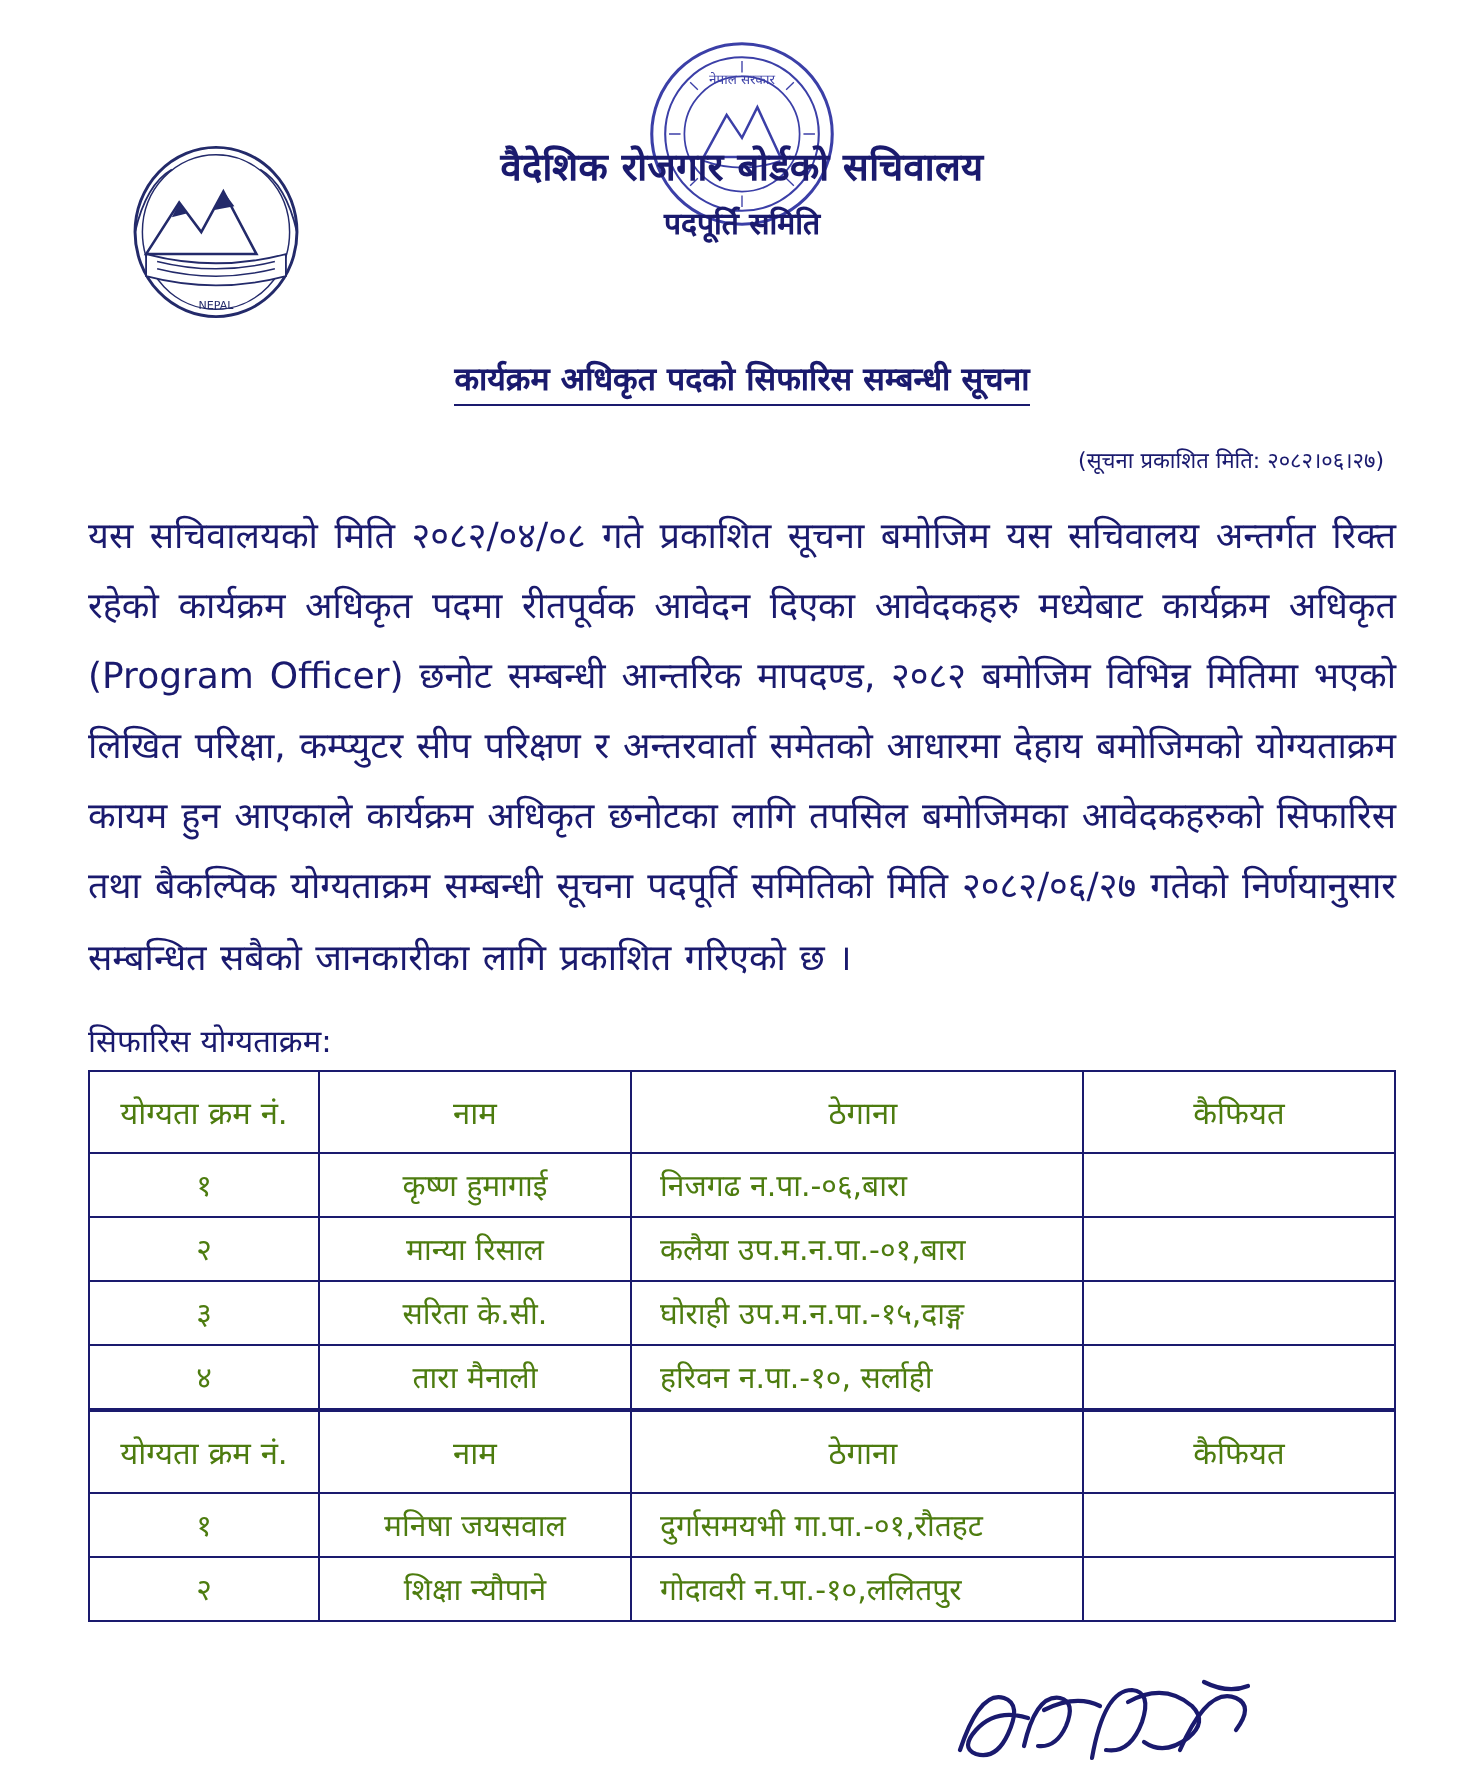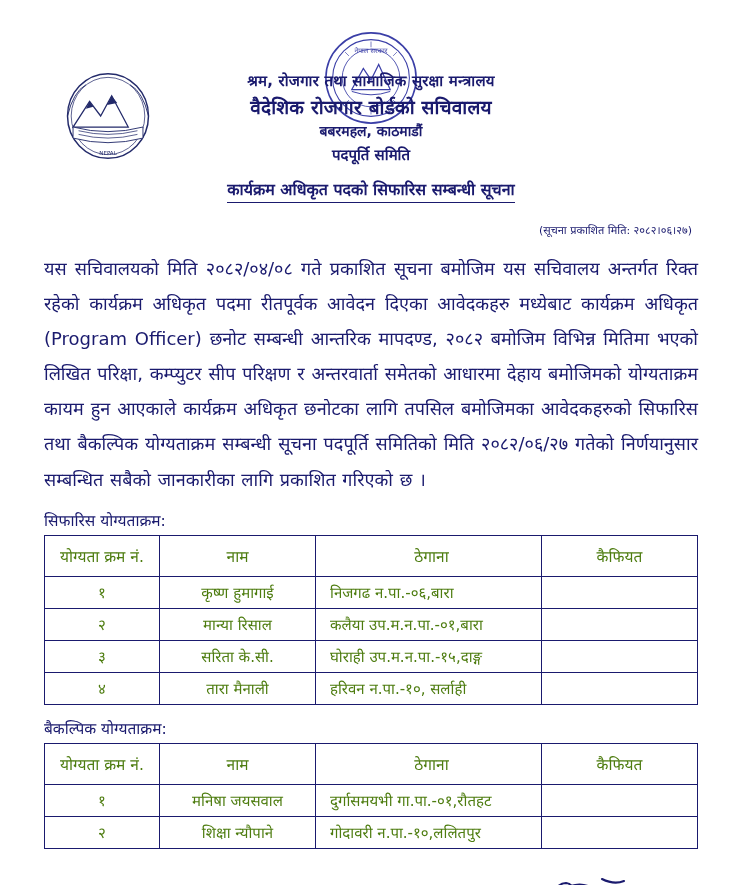--- a/index.html
+++ b/index.html
@@ -32,21 +32,21 @@
     left: 18px;
     top: 52px;
     width: 92px;
     height: 92px;
   }
   .emblem svg { display: block; }
   .center-seal {
     position: absolute;
     left: 50%;
     transform: translateX(-50%);
-    top: 12px;
+    top: 1px;
     width: 96px;
     height: 96px;
     opacity: 0.92;
   }
   .head-lines {
     position: absolute;
     left: 0;
     right: 0;
     top: 52px;
     text-align: center;
@@ -179,23 +179,21 @@
         <path d="M30 64 q20 7 40 0" fill="none" stroke="#2b2fa0" stroke-width="1"></path>
         <g stroke="#2b2fa0" stroke-width="0.7" fill="none">
           <path d="M50 12 v6 M50 82 v6 M12 50 h6 M82 50 h6"></path>
           <path d="M23 23 l4 4 M77 23 l-4 4 M23 77 l4 -4 M77 77 l-4 -4"></path>
         </g>
         <text x="50" y="24" font-size="7" text-anchor="middle" fill="#2b2fa0" font-family="DejaVu Sans, sans-serif">नेपाल सरकार</text>
       </svg>
     </div>
 
     <div class="head-lines">
-      <div class="head-line-1">श्रम, रोजगार तथा सामाजिक सुरक्षा मन्त्रालय</div>
       <div class="head-line-2">वैदेशिक रोजगार बोर्डको सचिवालय</div>
-      <div class="head-line-3">बबरमहल, काठमाडौं</div>
       <div class="head-line-4">पदपूर्ति समिति</div>
     </div>
   </div>
 
   <div class="notice-title">
     <span>कार्यक्रम अधिकृत पदको सिफारिस सम्बन्धी सूचना</span>
   </div>
 
   <div class="pub-date">(सूचना प्रकाशित मिति: २०८२।०६।२७)</div>
 
@@ -233,21 +231,20 @@
       </tr>
       <tr>
         <td class="col-rank">४</td>
         <td class="col-name">तारा मैनाली</td>
         <td class="col-addr">हरिवन न.पा.-१०, सर्लाही</td>
         <td class="col-rem"></td>
       </tr>
     </tbody>
   </table>
 
-  <div class="section-label">बैकल्पिक योग्यताक्रम:</div>
 
   <table>
     <thead>
       <tr>
         <th class="col-rank">योग्यता क्रम नं.</th>
         <th class="col-name">नाम</th>
         <th class="col-addr" style="text-align:center;">ठेगाना</th>
         <th class="col-rem">कैफियत</th>
       </tr>
     </thead>

